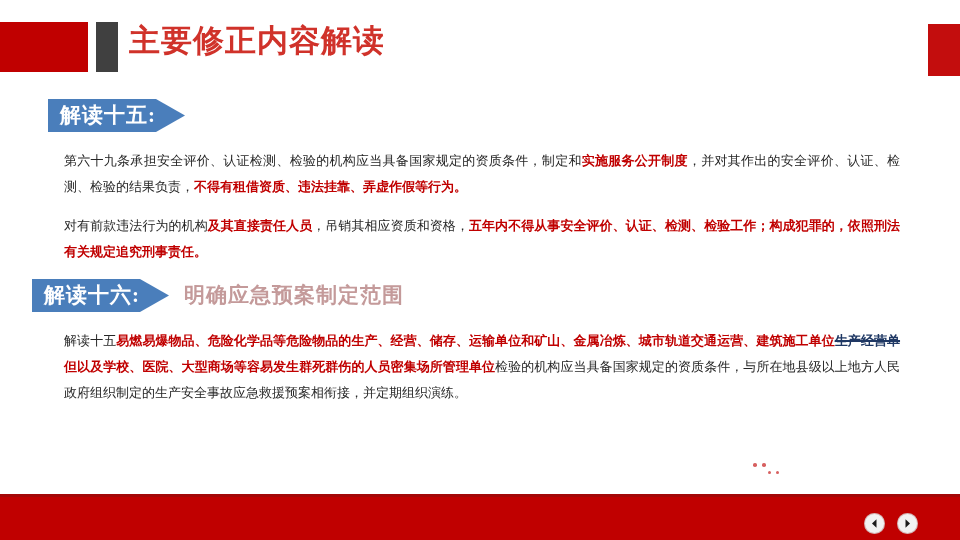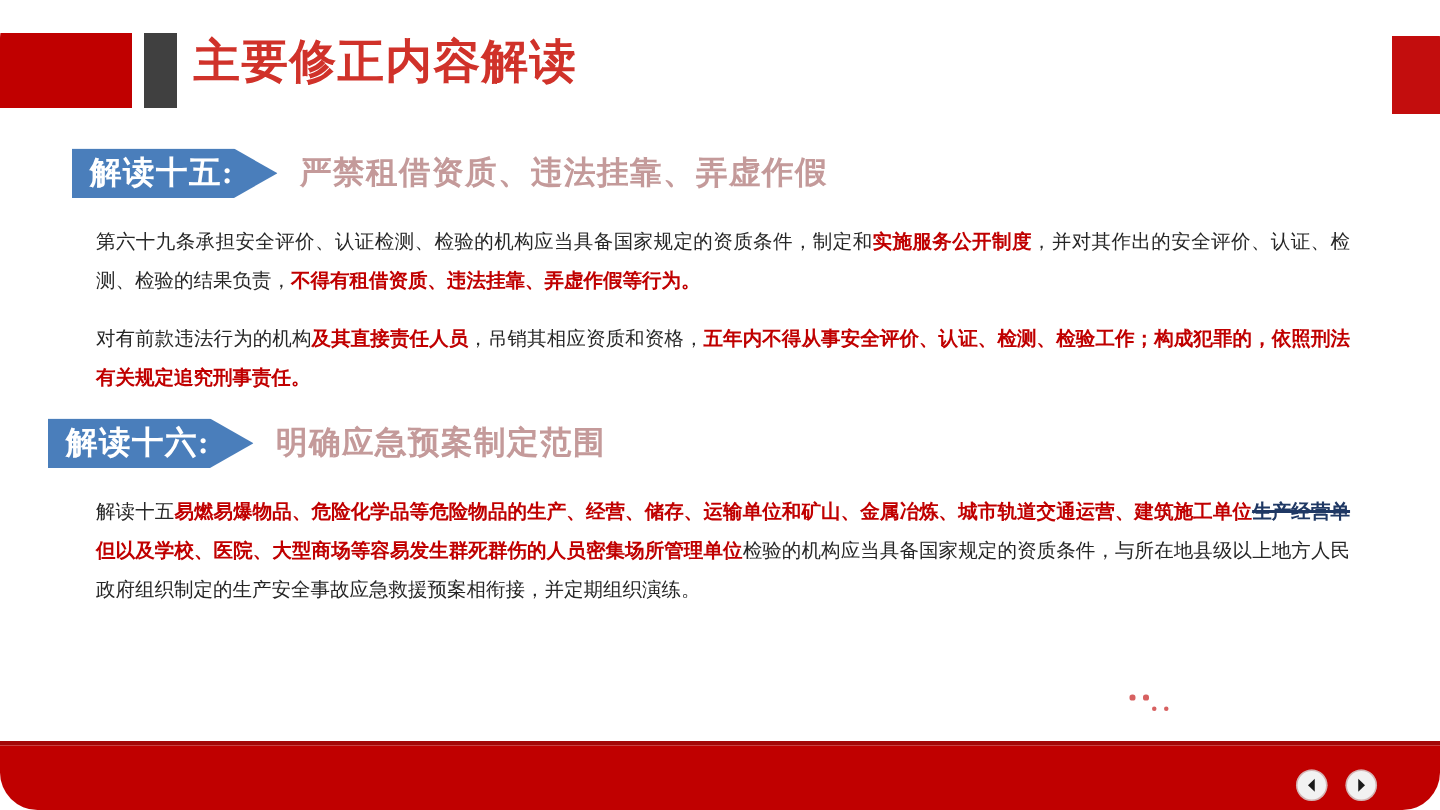--- a/index.html
+++ b/index.html
@@ -8,21 +8,20 @@
   }
   body {
     font-family: "Liberation Serif", "DejaVu Serif", serif;
   }
   #slide {
     position: relative;
     width: 960px;
     height: 540px;
     overflow: hidden;
     background: #ffffff;
-    border-radius: 25px;
   }
 
   
   #header-red-block {
     position: absolute;
     left: 0; top: 22px;
     width: 88px; height: 50px;
     background: #c00000;
   }
   #header-gray-block {
@@ -210,21 +209,20 @@
 <div id="slide">
 
   <div id="header-red-block"></div>
   <div id="header-gray-block"></div>
   <div id="header-right-red-block"></div>
   <div id="page-title">主要修正内容解读</div>
 
   <div class="section-banner" style="left:48px; top:99px; width:600px;">
     <div class="banner-arrow"></div>
     <div class="banner-label">解读十五:</div>
-    <div class="banner-title">严禁租借资质、违法挂靠、弄虚作假</div>
   </div>
 
   <div class="para" id="para-15-1">
     <span>第六十九条承担安全评价、认证检测、检验的机构应当具备国家规定的资质条件，制定和</span><span class="hl">实施服务公开制度</span><span>，并对其作出的安全评价、认证、检测、检验的结果负责，</span><span class="hl">不得有租借资质、违法挂靠、弄虚作假等行为。</span>
   </div>
 
   <div class="para" id="para-15-2">
     <span>对有前款违法行为的机构</span><span class="hl">及其直接责任人员</span><span>，吊销其相应资质和资格，</span><span class="hl">五年内不得从事安全评价、认证、检测、检验工作；构成犯罪的，依照刑法有关规定追究刑事责任。</span>
   </div>
 

